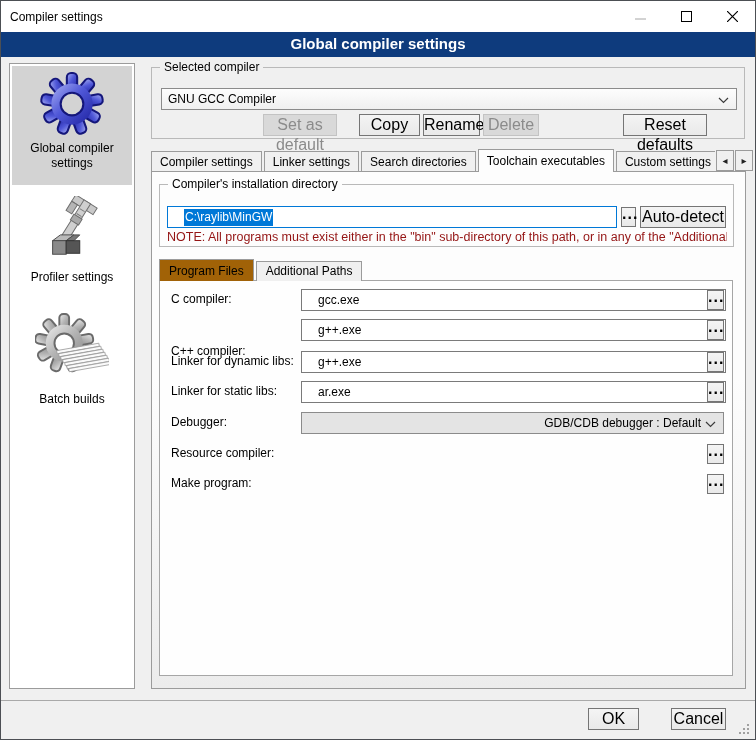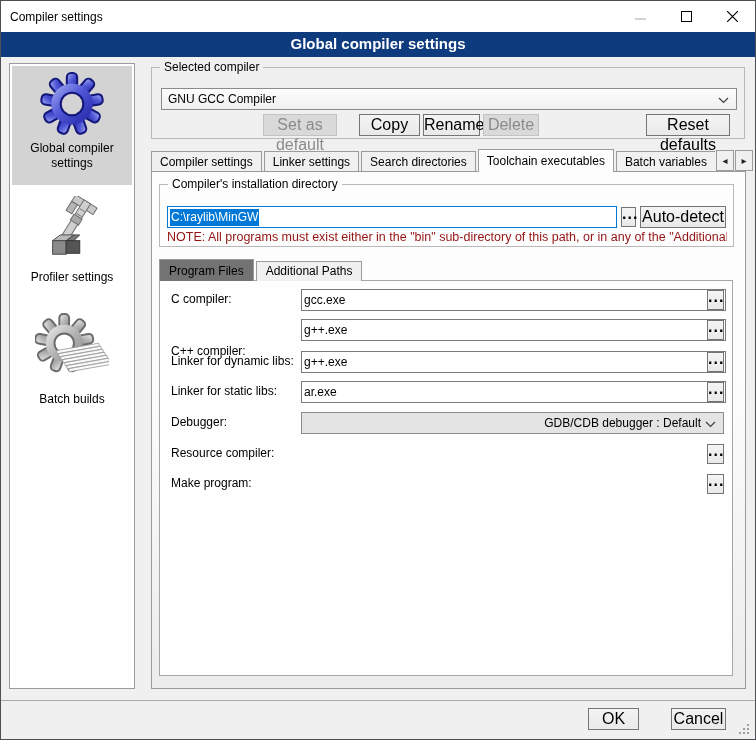--- a/index.html
+++ b/index.html
@@ -31,42 +31,42 @@
   .combo { position:absolute; height:22px; border:1px solid #8b8b8b;
     background:linear-gradient(#fdfdfd,#f0f0f0); padding:3px 22px 0 6px; overflow:hidden; white-space:nowrap; }
   .combo.gray { background:#e4e4e4; }
   .combo .chev { position:absolute; right:7px; top:8px; }
   .btn { position:absolute; height:22px; border:1px solid #757575;
     background:linear-gradient(#f4f4f4,#e9e9e9); text-align:center; line-height:20px;
     font-size:16px; color:#000; cursor:default; }
   .btn.disabled { border-color:#c3c3c3; background:#d9d9d9; color:#8b8b8b; }
   .tinybtn { height:20px; width:17px; line-height:12px; font-weight:bold; letter-spacing:1px; }
   .tinput { position:absolute; height:22px; background:#fff; border:1px solid #7a7a7a;
-    padding:3px 0 0 2px; white-space:nowrap; overflow:hidden; }
+    padding:3px 0 0 16px; white-space:nowrap; overflow:hidden; }
   .tinput.focus { border:1px solid #0078d7; }
   .seltext { background:#0078d7; color:#fff; padding:1px 1px 2px 1px; }
   
   .tabstrip { position:absolute; left:150px; top:148px; width:564px; height:23px;
     display:flex; align-items:flex-end; overflow:hidden; }
   .tab { height:21px; padding:0 8px; line-height:20px; background:#f0f0f0;
     border:1px solid #9b9b9b; border-bottom:none; margin-right:2px; white-space:nowrap; }
   .tab.active { height:23px; line-height:23px; background:#fdfdfd; position:relative; z-index:3; }
   .tab-arrow { position:absolute; top:149px; width:18px; height:21px; background:#f0f0f0;
     border:1px solid #9b9b9b; text-align:center; line-height:19px; font-size:10px; color:#222; }
   
   .page { position:absolute; left:150px; top:170px; width:595px; height:518px;
     background:linear-gradient(#fdfdfd 40%, #ececec); border:1px solid #9b9b9b; z-index:1; }
   .note { position:absolute; left:166px; top:229px; width:560px; color:#941414;
     font-size:12.5px; white-space:nowrap; overflow:hidden; z-index:2; }
   
   .subtabstrip { position:absolute; left:158px; top:258px; height:22px; display:flex;
     align-items:flex-end; z-index:3; }
   .subtab { height:20px; padding:0 9px; line-height:19px; background:#f0f0f0;
     border:1px solid #9b9b9b; border-bottom:none; margin-right:2px; white-space:nowrap; }
-  .subtab.active { height:22px; line-height:22px; background:#737373; }
+  .subtab.active { height:22px; line-height:22px; background:#a16207; }
   .subpanel { position:absolute; left:158px; top:279px; width:574px; height:396px;
     background:#fefefe; border:1px solid #a6a6a6; z-index:2; }
   .frow-label { position:absolute; left:170px; z-index:3; }
   .frow-input { left:300px; width:425px; z-index:3; }
   .frow-browse { left:706px; z-index:3; }
   .frow-combo { left:300px; width:423px; z-index:3; }
   
   .sep { position:absolute; left:0; top:699px; width:756px; border-top:1px solid #a9a9a9; }
   .grip { position:absolute; right:5px; bottom:4px; }
 </style>
@@ -184,28 +184,28 @@
   <div class="combo" style="left:160px; top:87px; width:576px;">
     <span>GNU GCC Compiler</span>
     <svg class="chev" width="11" height="7">
         <path d="M1 1 L5.5 5.5 L10 1" fill="none" stroke="#3c3c3c" stroke-width="1.2"></path>
       </svg>
   </div>
   <div class="btn disabled" style="left:262px; top:113px; width:74px;">Set as default</div>
   <div class="btn" style="left:358px; top:113px; width:61px;">Copy</div>
   <div class="btn" style="left:422px; top:113px; width:57px;">Rename</div>
   <div class="btn disabled" style="left:482px; top:113px; width:56px;">Delete</div>
-  <div class="btn" style="left:645px; top:113px; width:84px;">Reset defaults</div>
+  <div class="btn" style="left:622px; top:113px; width:84px;">Reset defaults</div>
 
   <div class="tabstrip">
     <div class="tab">Compiler settings</div>
     <div class="tab">Linker settings</div>
     <div class="tab">Search directories</div>
     <div class="tab active">Toolchain executables</div>
-    <div class="tab">Batch variables</div>
+    <div class="tab">Custom settings</div>
 
   </div>
   <div class="tab-arrow" style="left:715px;"><span>◂</span></div>
   <div class="tab-arrow" style="left:734px;"><span>▸</span></div>
 
   <div class="page"></div>
 
   <div class="groupbox" style="left:158px; top:183px; width:575px; height:63px; z-index:2;">
     <span class="group-label" style="background:#fdfdfd;">Compiler's installation directory</span>
   </div>

